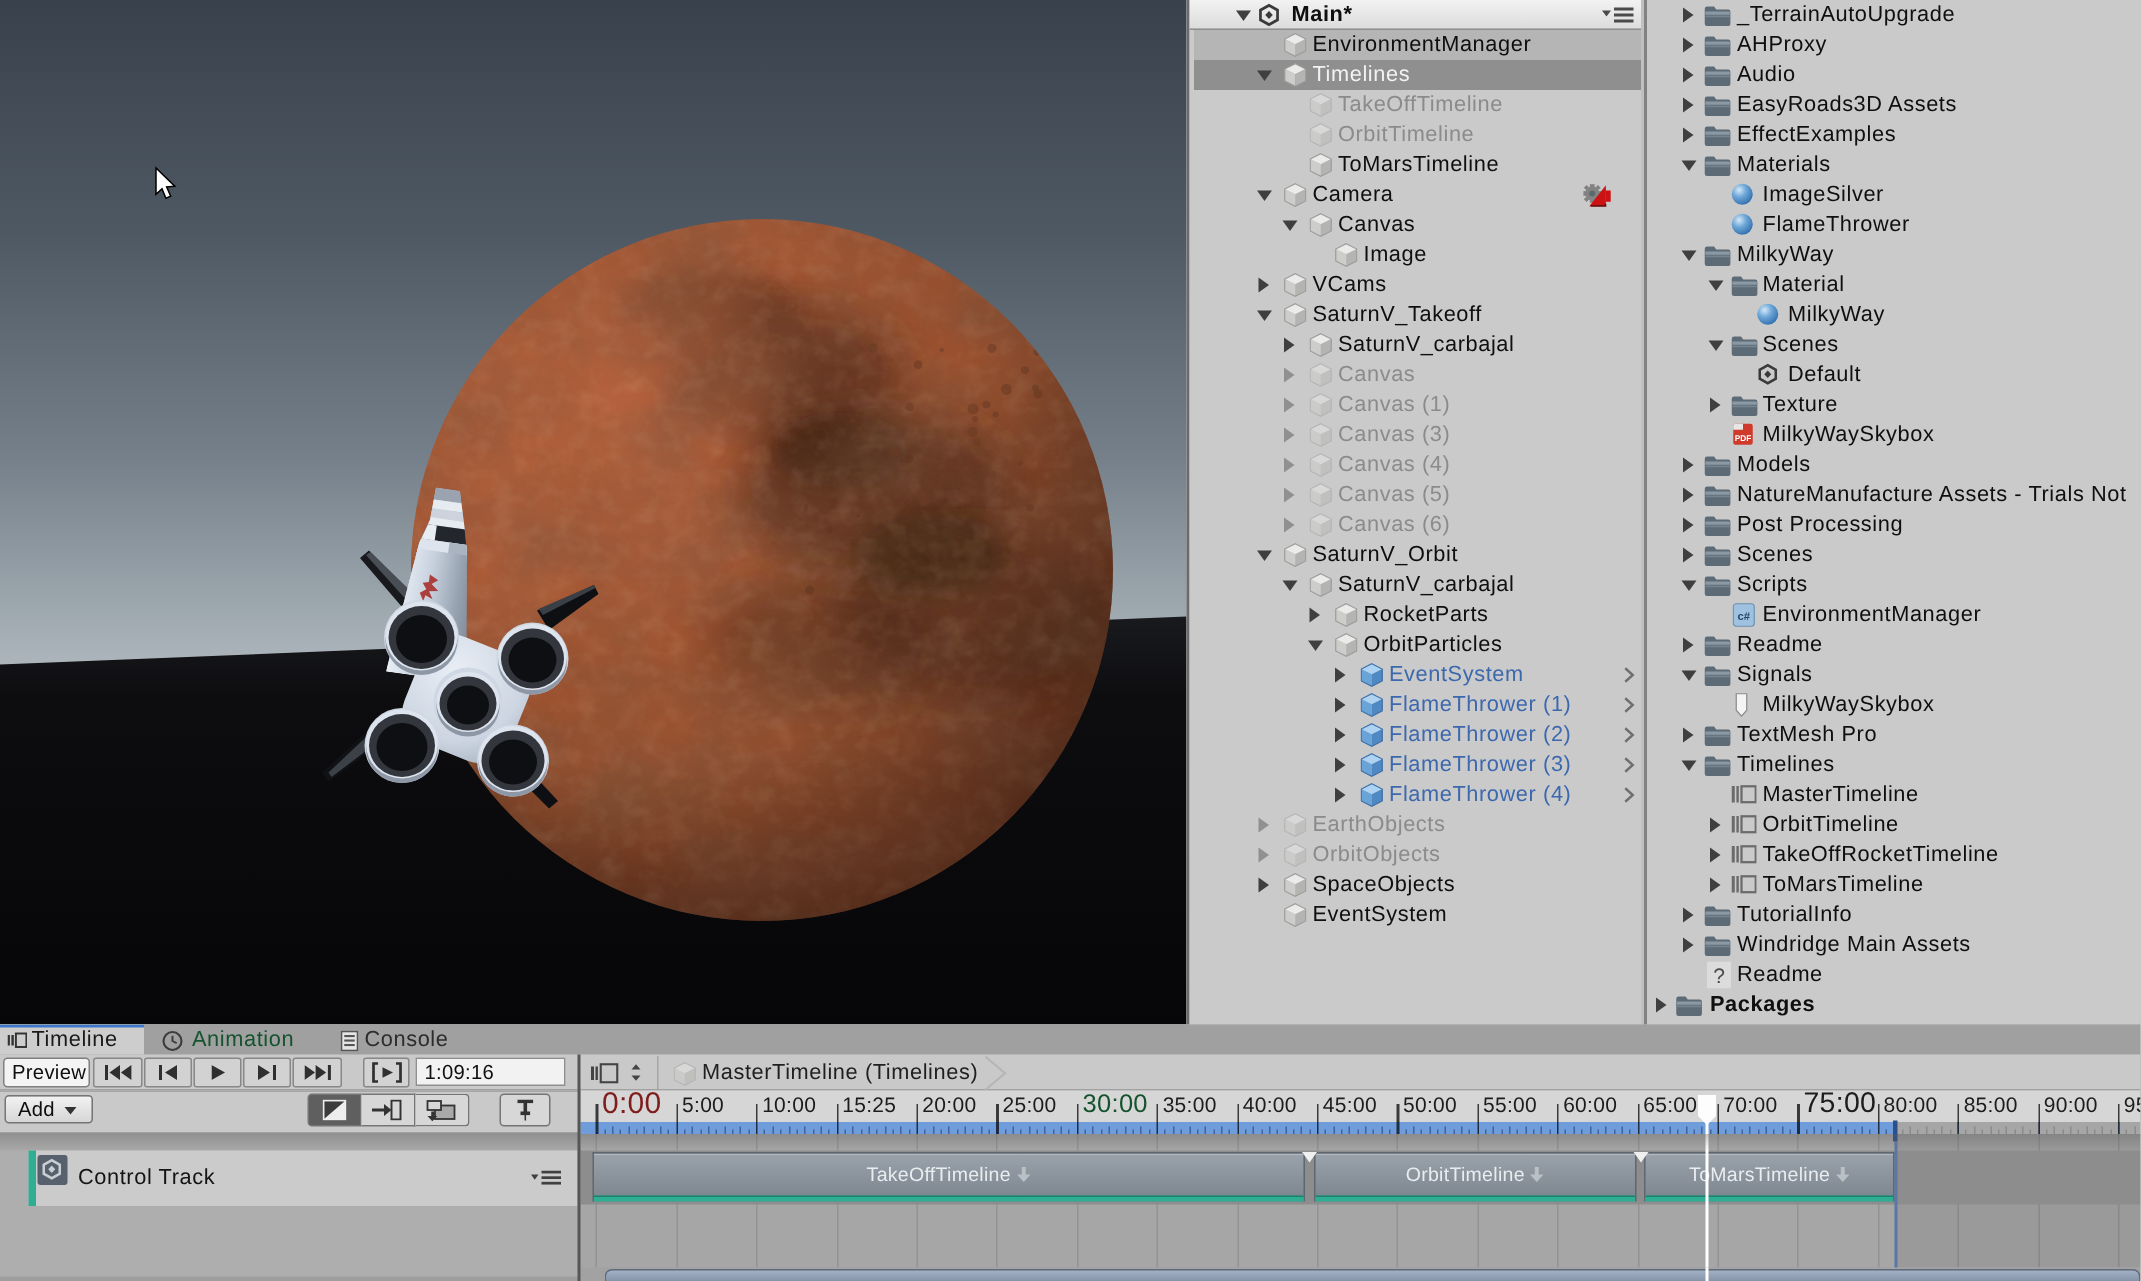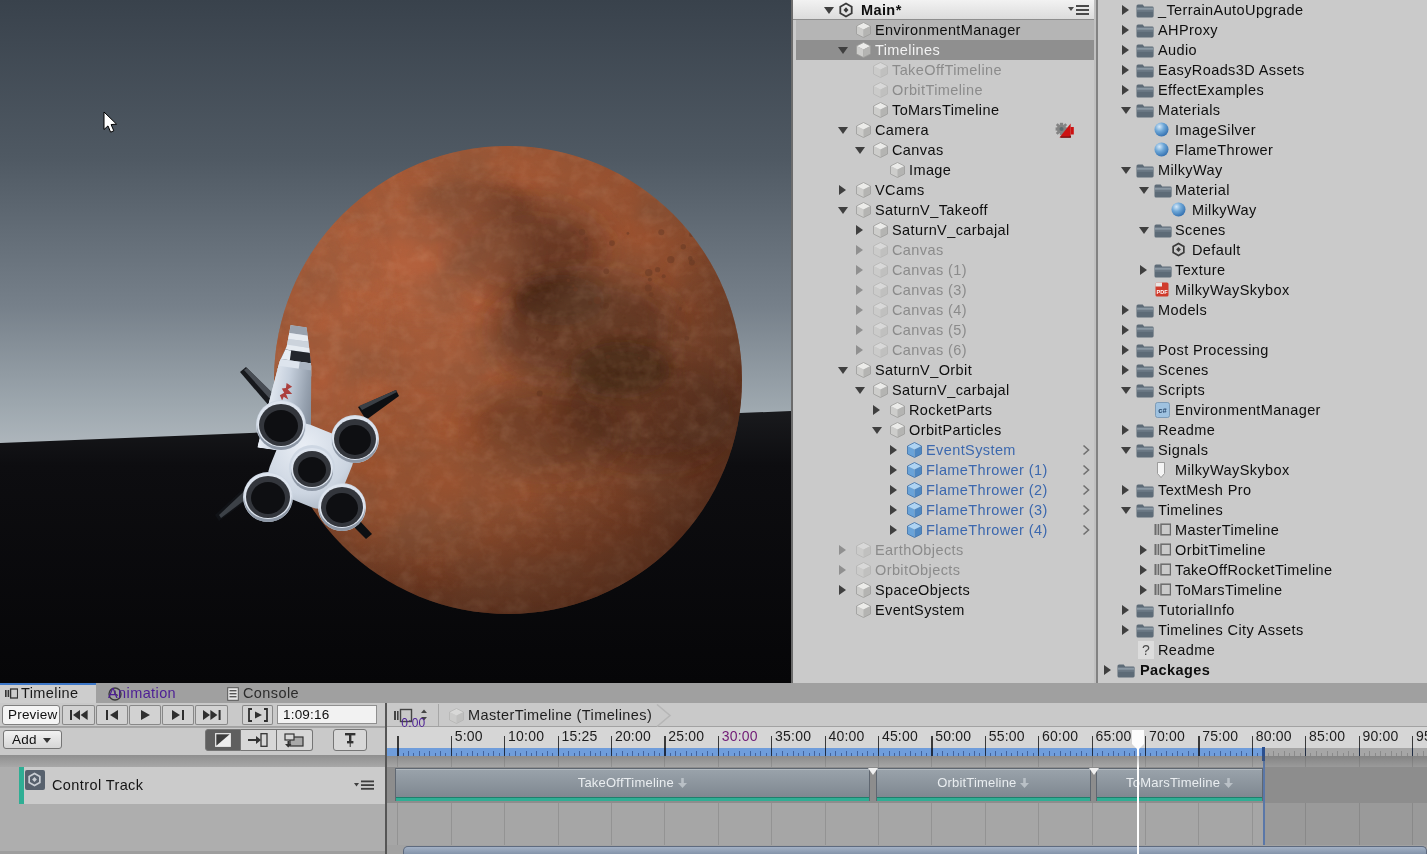--- a/index.html
+++ b/index.html
@@ -605,20 +605,21 @@
       <path d="M0.9,4.6 l16.3,0 0,2.2 -16.3,0 z" fill="#8b99a4"></path>
       <rect x="0.9" y="7.4" width="16.3" height="1.1" fill="#76848f"></rect>
     </svg>
     <div class="txt" style="left:60px;top:300px">Models</div>
     <div class="tri trir" style="left:24px;top:325px"></div>
     <svg class="abs" style="left:38px;top:323px" width="18" height="15" viewBox="0 0 18 15">
       <path d="M0.5,3 q0,-1.6 1.6,-1.6 l4.6,0 1.5,2 8,0 q1.4,0 1.4,1.4 l0,8.2 q0,1.4 -1.4,1.4 l-14.2,0 q-1.5,0 -1.5,-1.5 z" fill="#5d6b77"></path>
       <path d="M0.9,4.6 l16.3,0 0,2.2 -16.3,0 z" fill="#8b99a4"></path>
       <rect x="0.9" y="7.4" width="16.3" height="1.1" fill="#76848f"></rect>
     </svg>
+    <div class="txt" style="left:60px;top:320px">NatureManufacture Assets - Trials Not</div>
     <div class="tri trir" style="left:24px;top:345px"></div>
     <svg class="abs" style="left:38px;top:343px" width="18" height="15" viewBox="0 0 18 15">
       <path d="M0.5,3 q0,-1.6 1.6,-1.6 l4.6,0 1.5,2 8,0 q1.4,0 1.4,1.4 l0,8.2 q0,1.4 -1.4,1.4 l-14.2,0 q-1.5,0 -1.5,-1.5 z" fill="#5d6b77"></path>
       <path d="M0.9,4.6 l16.3,0 0,2.2 -16.3,0 z" fill="#8b99a4"></path>
       <rect x="0.9" y="7.4" width="16.3" height="1.1" fill="#76848f"></rect>
     </svg>
     <div class="txt" style="left:60px;top:340px">Post Processing</div>
     <div class="tri trir" style="left:24px;top:365px"></div>
     <svg class="abs" style="left:38px;top:363px" width="18" height="15" viewBox="0 0 18 15">
       <path d="M0.5,3 q0,-1.6 1.6,-1.6 l4.6,0 1.5,2 8,0 q1.4,0 1.4,1.4 l0,8.2 q0,1.4 -1.4,1.4 l-14.2,0 q-1.5,0 -1.5,-1.5 z" fill="#5d6b77"></path>
@@ -703,21 +704,21 @@
       <path d="M0.9,4.6 l16.3,0 0,2.2 -16.3,0 z" fill="#8b99a4"></path>
       <rect x="0.9" y="7.4" width="16.3" height="1.1" fill="#76848f"></rect>
     </svg>
     <div class="txt" style="left:60px;top:600px">TutorialInfo</div>
     <div class="tri trir" style="left:24px;top:625px"></div>
     <svg class="abs" style="left:38px;top:623px" width="18" height="15" viewBox="0 0 18 15">
       <path d="M0.5,3 q0,-1.6 1.6,-1.6 l4.6,0 1.5,2 8,0 q1.4,0 1.4,1.4 l0,8.2 q0,1.4 -1.4,1.4 l-14.2,0 q-1.5,0 -1.5,-1.5 z" fill="#5d6b77"></path>
       <path d="M0.9,4.6 l16.3,0 0,2.2 -16.3,0 z" fill="#8b99a4"></path>
       <rect x="0.9" y="7.4" width="16.3" height="1.1" fill="#76848f"></rect>
     </svg>
-    <div class="txt" style="left:60px;top:620px">Timelines City Assets</div>
+    <div class="txt" style="left:60px;top:620px">Windridge Main Assets</div>
     <svg class="abs" style="left:40px;top:641px" width="16" height="18" viewBox="0 0 16 18">
       <rect x="0" y="0" width="16" height="18" fill="#dcdcdc"></rect>
       <text x="8" y="14" font-size="14" font-family="Liberation Sans" fill="#4a4a4a" text-anchor="middle">?</text>
     </svg>
     <div class="txt" style="left:60px;top:640px">Readme</div>
     <div class="tri trir" style="left:6px;top:665px"></div>
     <svg class="abs" style="left:19px;top:663px" width="18" height="15" viewBox="0 0 18 15">
       <path d="M0.5,3 q0,-1.6 1.6,-1.6 l4.6,0 1.5,2 8,0 q1.4,0 1.4,1.4 l0,8.2 q0,1.4 -1.4,1.4 l-14.2,0 q-1.5,0 -1.5,-1.5 z" fill="#5d6b77"></path>
       <path d="M0.9,4.6 l16.3,0 0,2.2 -16.3,0 z" fill="#8b99a4"></path>
       <rect x="0.9" y="7.4" width="16.3" height="1.1" fill="#76848f"></rect>
@@ -730,21 +731,21 @@
     <svg class="abs" style="left:5px;top:5px" width="13" height="11" viewBox="0 0 13 11">
       <rect x="0" y="2" width="1.6" height="7" fill="#333"></rect>
       <rect x="2.6" y="2" width="1.6" height="7" fill="#333"></rect>
       <rect x="5.6" y="1" width="7" height="9" fill="none" stroke="#333" stroke-width="1.3"></rect>
     </svg>
     <div class="txt" style="left:21px;top:0;color:#1a1a1a">Timeline</div>
     <svg class="abs" style="left:108px;top:3.5px" width="14" height="14" viewBox="0 0 14 14">
       <circle cx="7" cy="7" r="6" fill="none" stroke="#3c3c3c" stroke-width="1.4"></circle>
       <path d="M7,3.5 L7,7 L9.8,8.5" fill="none" stroke="#3c3c3c" stroke-width="1.3"></path>
     </svg>
-    <div class="txt" style="left:108px;top:0;color:#4c1d95">Animation</div>
+    <div class="txt" style="left:128px;top:0;color:#14532d">Animation</div>
     <svg class="abs" style="left:227px;top:3.5px" width="12" height="14" viewBox="0 0 12 14">
       <rect x="0.7" y="0.7" width="10.6" height="12.6" fill="#e6e6e6" stroke="#555" stroke-width="1"></rect>
       <rect x="2.5" y="3" width="7" height="1.4" fill="#555"></rect>
       <rect x="2.5" y="6" width="7" height="1.4" fill="#555"></rect>
       <rect x="2.5" y="9" width="7" height="1.4" fill="#555"></rect>
     </svg>
     <div class="txt" style="left:243px;top:0;color:#2c2c2c">Console</div>
     <div class="abs" style="left:0;top:20px;width:1427px;height:24px;background:#c9c9c9;border-bottom:1px solid #a2a2a2"></div>
     <div class="abs" style="left:0;top:45px;width:386px;height:27px;background:#c9c9c9"></div>
     <div class="abs" style="left:387px;top:44px;width:1040px;height:21px;background:#d6d6d6"></div>
@@ -834,51 +835,51 @@
       <polygon points="7.5,0.5 14.5,4 7.5,7.5 0.5,4" fill="#ebebe9"></polygon>
       <polygon points="0.5,4 7.5,7.5 7.5,15.5 0.5,12" fill="#cdcdcb"></polygon>
       <polygon points="14.5,4 7.5,7.5 7.5,15.5 14.5,12" fill="#b4b4b2"></polygon>
       <polygon points="7.5,0.5 14.5,4 14.5,12 7.5,15.5 0.5,12 0.5,4" fill="none" stroke="#9c9c9a" stroke-width="0.8"></polygon>
     </svg>
     <div class="txt" style="left:468px;top:22px;color:#1f1f1f">MasterTimeline (Timelines)</div>
     <svg class="abs" style="left:655px;top:21px" width="18" height="23" viewBox="0 0 18 23">
       <path d="M2,0.5 L15,11.5 L2,22.5" fill="none" stroke="#b6b6b6" stroke-width="1.5"></path>
     </svg>
     <div class="abs" style="left:397.3px;top:53px;width:1.4px;height:19.5px;background:#3a3a3a"></div>
-    <div class="txt" style="left:401.3px;top:30px;font-size:12px;color:#4c1d95;letter-spacing:0.2px">0:00</div>
+    <div class="txt" style="left:401.3px;top:43px;font-size:20px;color:#7f1d1d;letter-spacing:0.2px">0:00</div>
     <div class="abs" style="left:450.7px;top:53px;width:1.4px;height:19.5px;background:#3a3a3a"></div>
     <div class="txt" style="left:454.7px;top:43px;font-size:14px;color:#1c1c1c;letter-spacing:0.2px">5:00</div>
     <div class="abs" style="left:504.1px;top:53px;width:1.4px;height:19.5px;background:#3a3a3a"></div>
     <div class="txt" style="left:508.1px;top:43px;font-size:14px;color:#1c1c1c;letter-spacing:0.2px">10:00</div>
     <div class="abs" style="left:557.5px;top:53px;width:1.4px;height:19.5px;background:#3a3a3a"></div>
     <div class="txt" style="left:561.5px;top:43px;font-size:14px;color:#1c1c1c;letter-spacing:0.2px">15:25</div>
     <div class="abs" style="left:610.9px;top:53px;width:1.4px;height:19.5px;background:#3a3a3a"></div>
     <div class="txt" style="left:614.9px;top:43px;font-size:14px;color:#1c1c1c;letter-spacing:0.2px">20:00</div>
     <div class="abs" style="left:664.3px;top:53px;width:1.4px;height:19.5px;background:#3a3a3a"></div>
     <div class="txt" style="left:668.3px;top:43px;font-size:14px;color:#1c1c1c;letter-spacing:0.2px">25:00</div>
     <div class="abs" style="left:717.7px;top:53px;width:1.4px;height:19.5px;background:#3a3a3a"></div>
-    <div class="txt" style="left:721.7px;top:43px;font-size:14px;color:#701a75;letter-spacing:0.2px">30:00</div>
+    <div class="txt" style="left:721.7px;top:43px;font-size:17px;color:#14532d;letter-spacing:0.2px">30:00</div>
     <div class="abs" style="left:771.1px;top:53px;width:1.4px;height:19.5px;background:#3a3a3a"></div>
     <div class="txt" style="left:775.1px;top:43px;font-size:14px;color:#1c1c1c;letter-spacing:0.2px">35:00</div>
     <div class="abs" style="left:824.5px;top:53px;width:1.4px;height:19.5px;background:#3a3a3a"></div>
     <div class="txt" style="left:828.5px;top:43px;font-size:14px;color:#1c1c1c;letter-spacing:0.2px">40:00</div>
     <div class="abs" style="left:877.9px;top:53px;width:1.4px;height:19.5px;background:#3a3a3a"></div>
     <div class="txt" style="left:881.9px;top:43px;font-size:14px;color:#1c1c1c;letter-spacing:0.2px">45:00</div>
     <div class="abs" style="left:931.3px;top:53px;width:1.4px;height:19.5px;background:#3a3a3a"></div>
     <div class="txt" style="left:935.3px;top:43px;font-size:14px;color:#1c1c1c;letter-spacing:0.2px">50:00</div>
     <div class="abs" style="left:984.7px;top:53px;width:1.4px;height:19.5px;background:#3a3a3a"></div>
     <div class="txt" style="left:988.7px;top:43px;font-size:14px;color:#1c1c1c;letter-spacing:0.2px">55:00</div>
     <div class="abs" style="left:1038.1px;top:53px;width:1.4px;height:19.5px;background:#3a3a3a"></div>
     <div class="txt" style="left:1042.1px;top:43px;font-size:14px;color:#1c1c1c;letter-spacing:0.2px">60:00</div>
     <div class="abs" style="left:1091.5px;top:53px;width:1.4px;height:19.5px;background:#3a3a3a"></div>
     <div class="txt" style="left:1095.5px;top:43px;font-size:14px;color:#1c1c1c;letter-spacing:0.2px">65:00</div>
     <div class="abs" style="left:1144.9px;top:53px;width:1.4px;height:19.5px;background:#3a3a3a"></div>
     <div class="txt" style="left:1148.9px;top:43px;font-size:14px;color:#1c1c1c;letter-spacing:0.2px">70:00</div>
     <div class="abs" style="left:1198.3px;top:53px;width:1.4px;height:19.5px;background:#3a3a3a"></div>
-    <div class="txt" style="left:1202.3px;top:43px;font-size:14px;color:#1c1c1c;letter-spacing:0.2px">75:00</div>
+    <div class="txt" style="left:1202.3px;top:43px;font-size:19px;color:#1c1c1c;letter-spacing:0.2px">75:00</div>
     <div class="abs" style="left:1251.7px;top:53px;width:1.4px;height:19.5px;background:#3a3a3a"></div>
     <div class="txt" style="left:1255.7px;top:43px;font-size:14px;color:#1c1c1c;letter-spacing:0.2px">80:00</div>
     <div class="abs" style="left:1305.1px;top:53px;width:1.4px;height:19.5px;background:#3a3a3a"></div>
     <div class="txt" style="left:1309.1px;top:43px;font-size:14px;color:#1c1c1c;letter-spacing:0.2px">85:00</div>
     <div class="abs" style="left:1358.5px;top:53px;width:1.4px;height:19.5px;background:#3a3a3a"></div>
     <div class="txt" style="left:1362.5px;top:43px;font-size:14px;color:#1c1c1c;letter-spacing:0.2px">90:00</div>
     <div class="abs" style="left:1411.9px;top:53px;width:1.4px;height:19.5px;background:#3a3a3a"></div>
     <div class="txt" style="left:1415.9px;top:43px;font-size:14px;color:#1c1c1c;letter-spacing:0.2px">95:00</div>
     <div class="abs" style="left:387px;top:64.5px;width:876px;height:8px;background:#6f9ddb"></div>
     <div class="abs" style="left:402.6px;top:69.5px;width:1px;height:3px;background:#44639c"></div>

